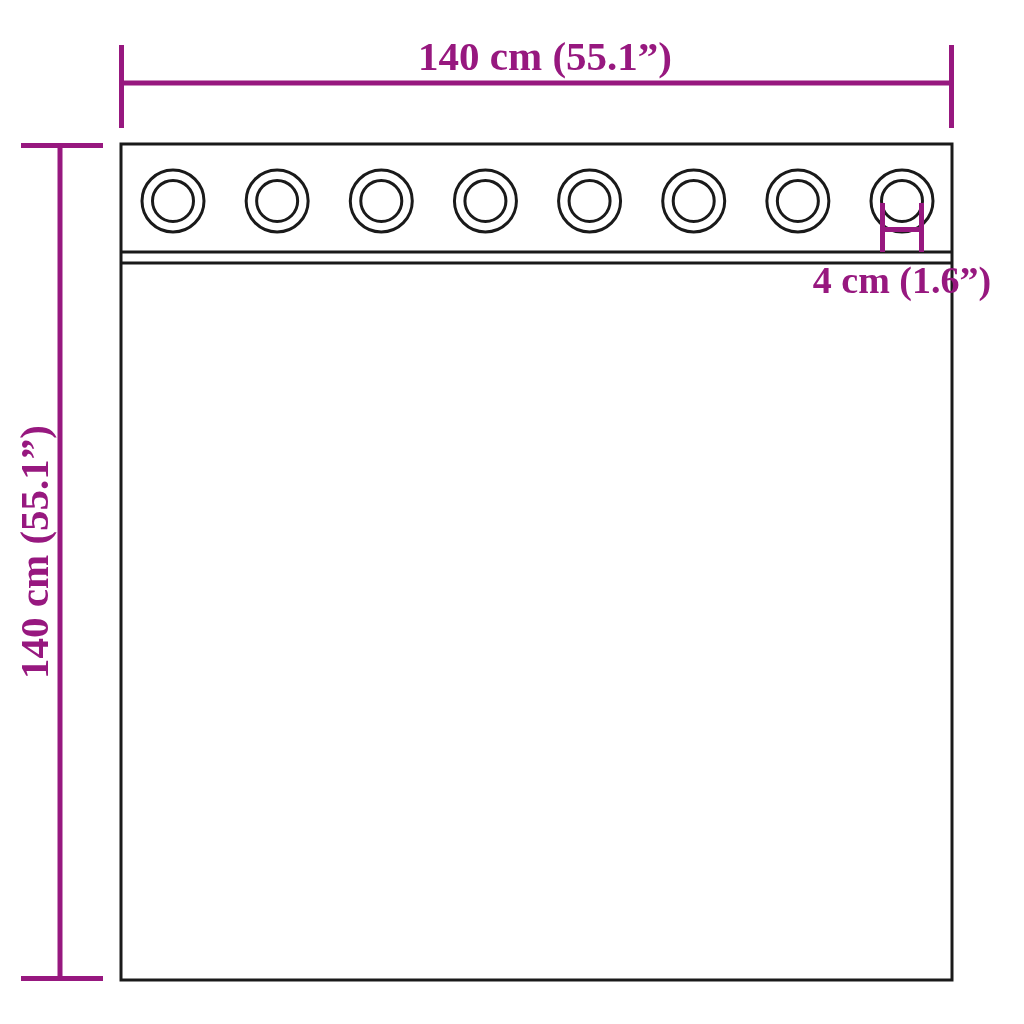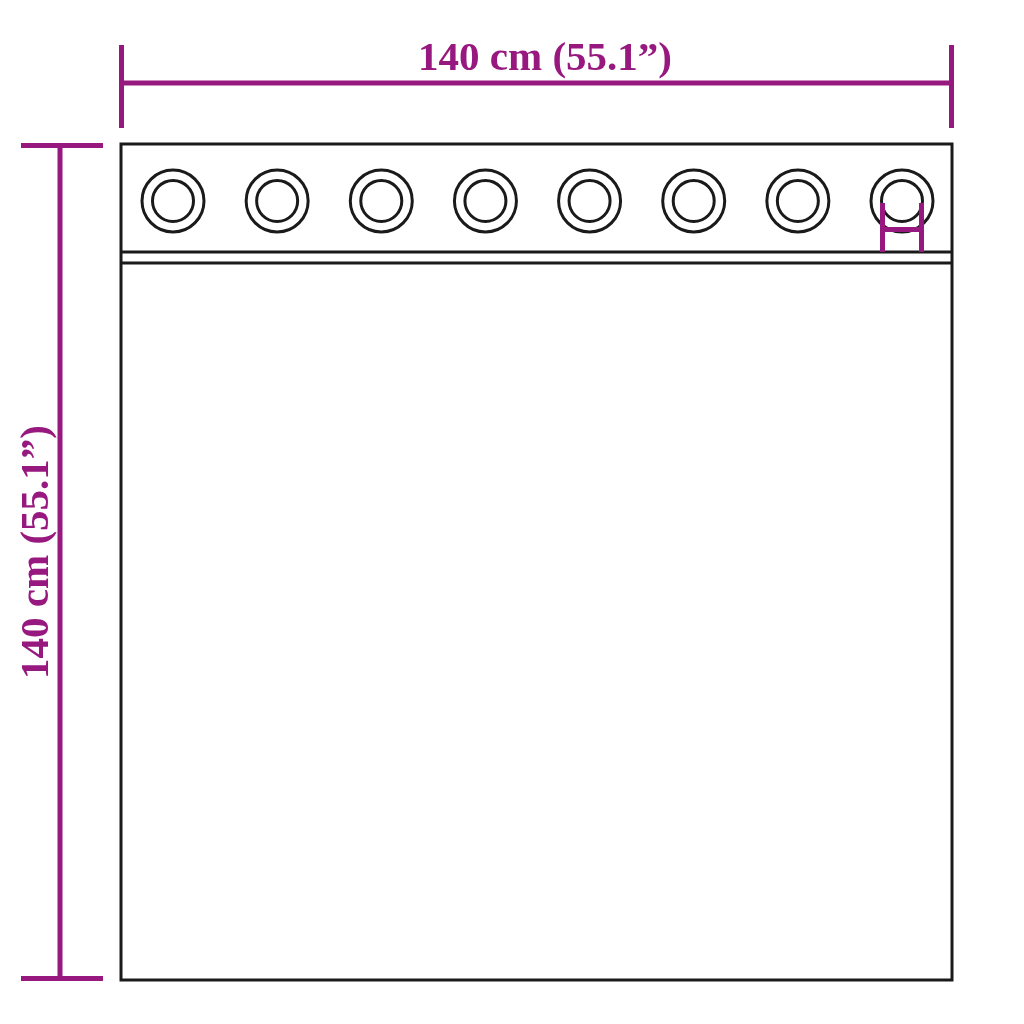--- a/index.html
+++ b/index.html
@@ -79,13 +79,14 @@
       <line x1="882.5" y1="203" x2="882.5" y2="252" class="dimline"></line>
       <line x1="921.5" y1="203" x2="921.5" y2="252" class="dimline"></line>
       <line x1="880" y1="229.5" x2="924" y2="229.5" class="dimline"></line>
     </g>
   </svg>
 
   <div class="dim-label" style="left:545px;top:56px;">140 cm (55.1”)</div>
 
   <div class="dim-label rotated" style="left:34px;top:552px;">140 cm (55.1”)</div>
 
+  <div class="dim-label small" style="left:902px;top:280px;">4 cm (1.6”)</div>
 </div>
 
 </body></html>

